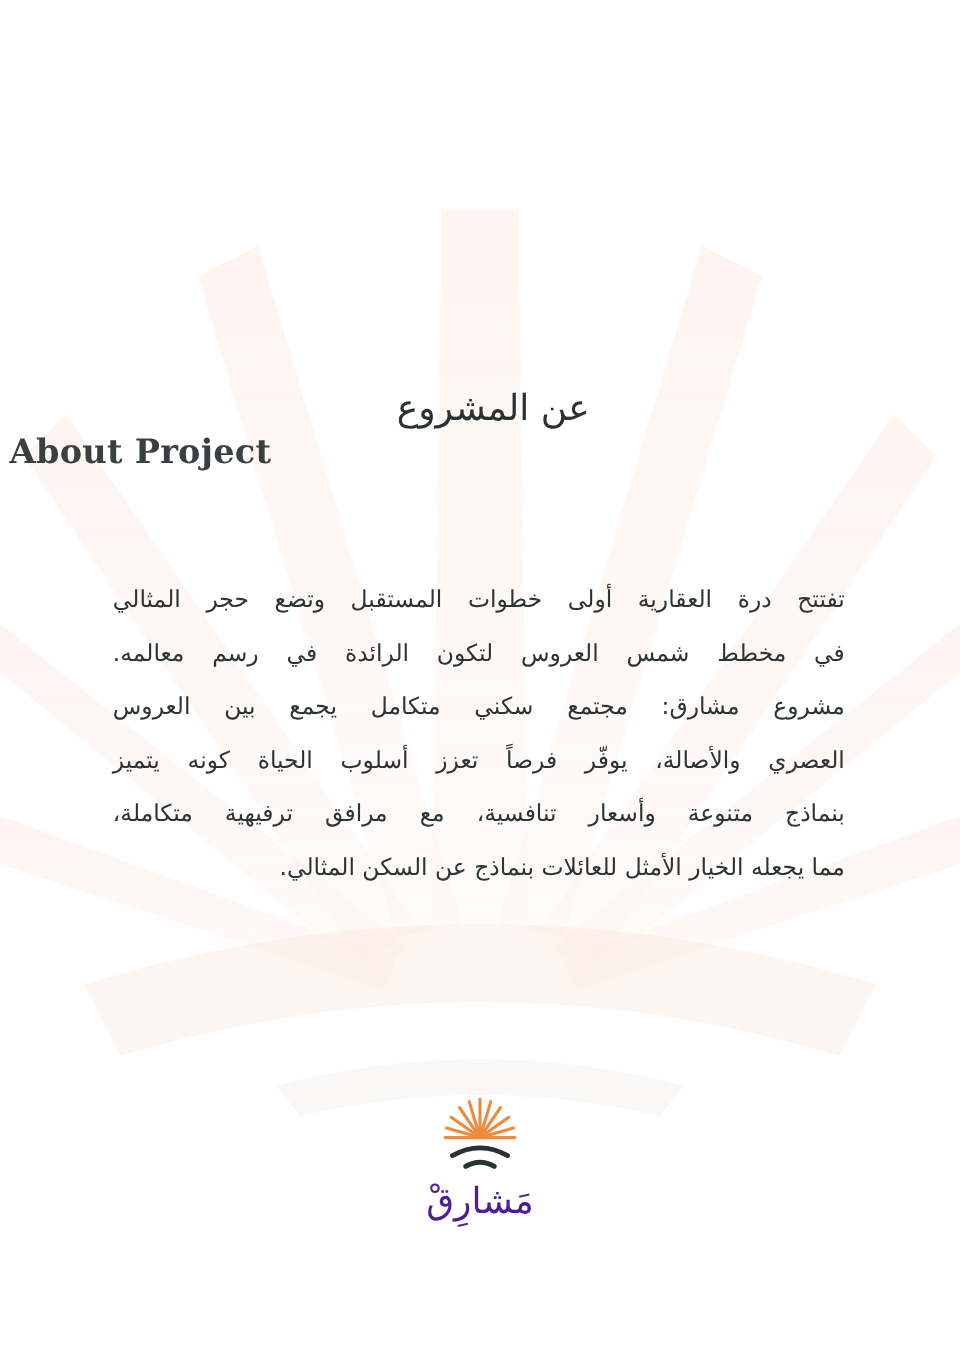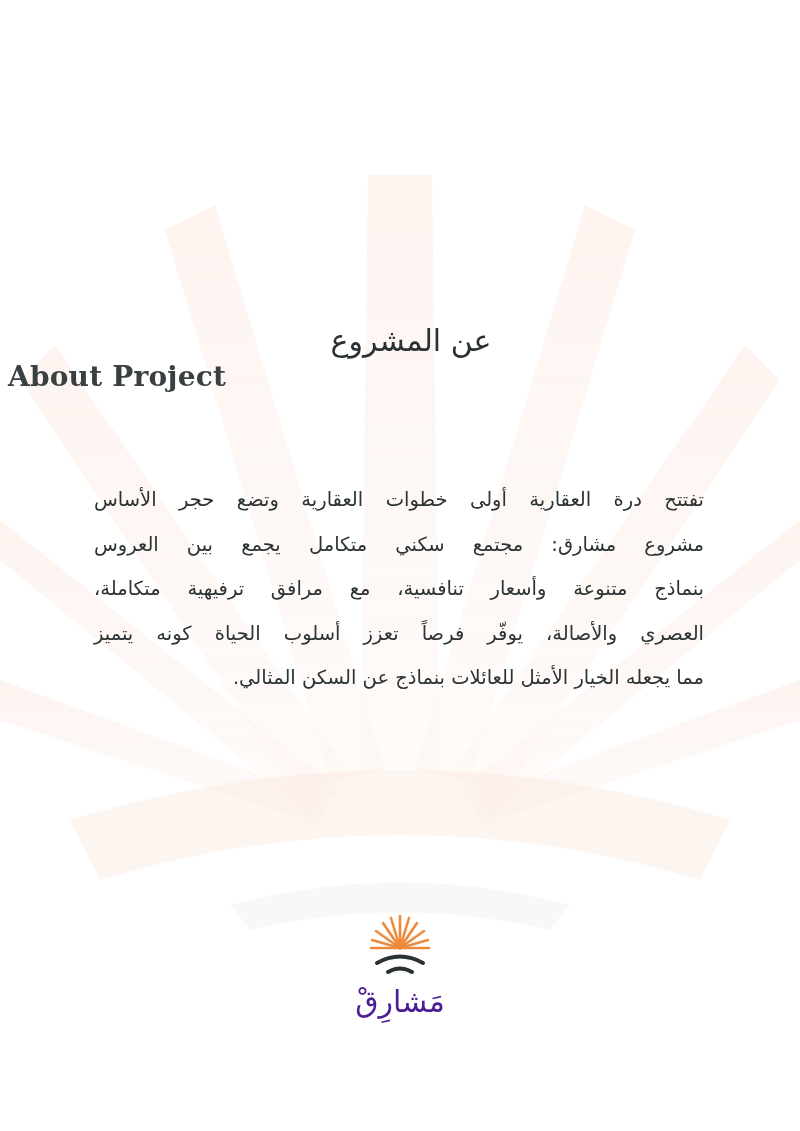--- a/index.html
+++ b/index.html
@@ -133,24 +133,25 @@
   <path d="M70 820 Q400 720 730 820 L700 880 Q400 790 100 880 Z" fill="#fbe8de" opacity="0.45"></path>
   <path d="M230 905 Q400 860 570 905 L550 930 Q400 895 250 930 Z" fill="#f7f3f0" opacity="0.6"></path>
 </svg>
 
 <div class="content">
 
   <h1 class="title-ar">عن المشروع</h1>
   <h2 class="title-en">About Project</h2>
 
   <div class="body-text">
-    <span class="body-line">تفتتح درة العقارية أولى خطوات العقارية وتضع حجر الأساس</span>
+    <span class="body-line">تفتتح درة العقارية أولى خطوات المستقبل وتضع حجر المثالي</span>
+    <span class="body-line">في مخطط شمس العروس لتكون الرائدة في رسم معالمه.</span>
     <span class="body-line">مشروع مشارق: مجتمع سكني متكامل يجمع بين العروس</span>
+    <span class="body-line">العصري والأصالة، يوفّر فرصاً تعزز أسلوب الحياة كونه يتميز</span>
     <span class="body-line">بنماذج متنوعة وأسعار تنافسية، مع مرافق ترفيهية متكاملة،</span>
-    <span class="body-line">العصري والأصالة، يوفّر فرصاً تعزز أسلوب الحياة كونه يتميز</span>
     <span class="body-line last">مما يجعله الخيار الأمثل للعائلات بنماذج عن السكن المثالي.</span>
   </div>
 
   <div class="logo">
     <svg width="100" height="70" viewBox="0 0 100 70" xmlns="http://www.w3.org/2000/svg">
       <g stroke="#ee8a3c" stroke-width="2.6" stroke-linecap="round" fill="none">
         <line x1="50" y1="40" x2="50" y2="8"></line>
         <line x1="50" y1="40" x2="41" y2="10"></line>
         <line x1="50" y1="40" x2="59" y2="10"></line>
         <line x1="50" y1="40" x2="33" y2="15"></line>

